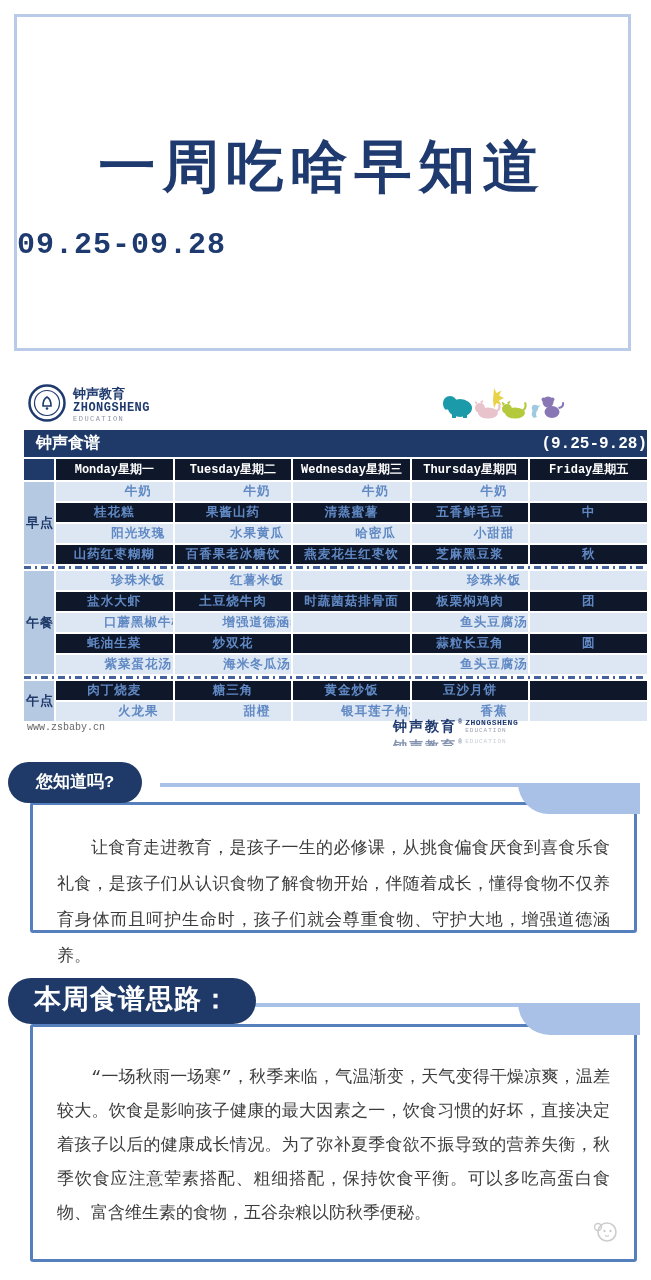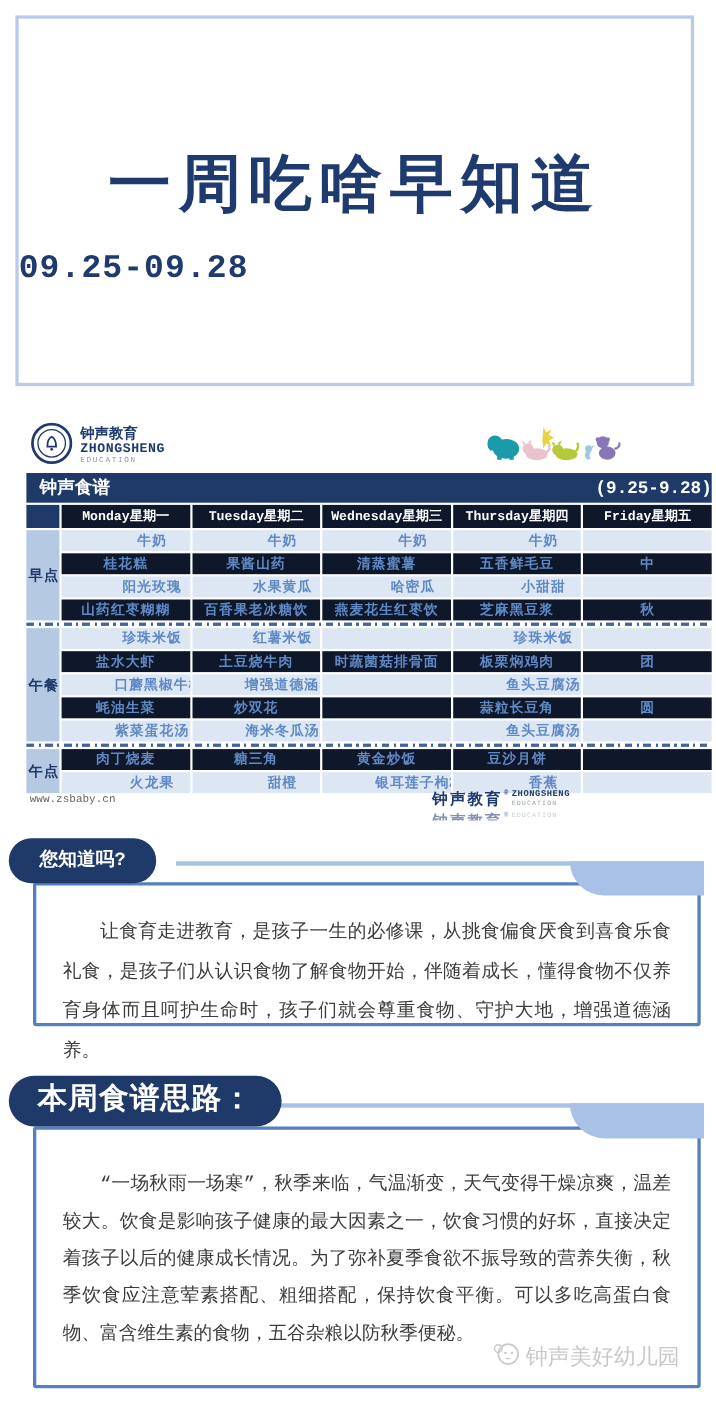--- a/index.html
+++ b/index.html
@@ -293,20 +293,19 @@
     <div class="watermark">
       <span>
         <svg width="26" height="24" viewBox="0 0 26 24">
           <circle cx="15" cy="13" r="9" fill="none" stroke="#cccccc" stroke-width="1.6"></circle>
           <circle cx="6" cy="8" r="3.5" fill="none" stroke="#cccccc" stroke-width="1.4"></circle>
           <circle cx="12.5" cy="12" r="1.2" fill="#cccccc"></circle>
           <circle cx="18.5" cy="12" r="1.2" fill="#cccccc"></circle>
           <path d="M13 16.5 q2 1.5 4 0" fill="none" stroke="#cccccc" stroke-width="1.2"></path>
         </svg>
       </span>
-      <span>钟声美好幼儿园</span>
     </div>
   </div>
   <div class="ribbon-line rl2"></div>
   <div class="ribbon-swoosh rs2"></div>
   <div class="tab tab2">本周食谱思路：</div>
 
 </div>
 
 </body></html>

